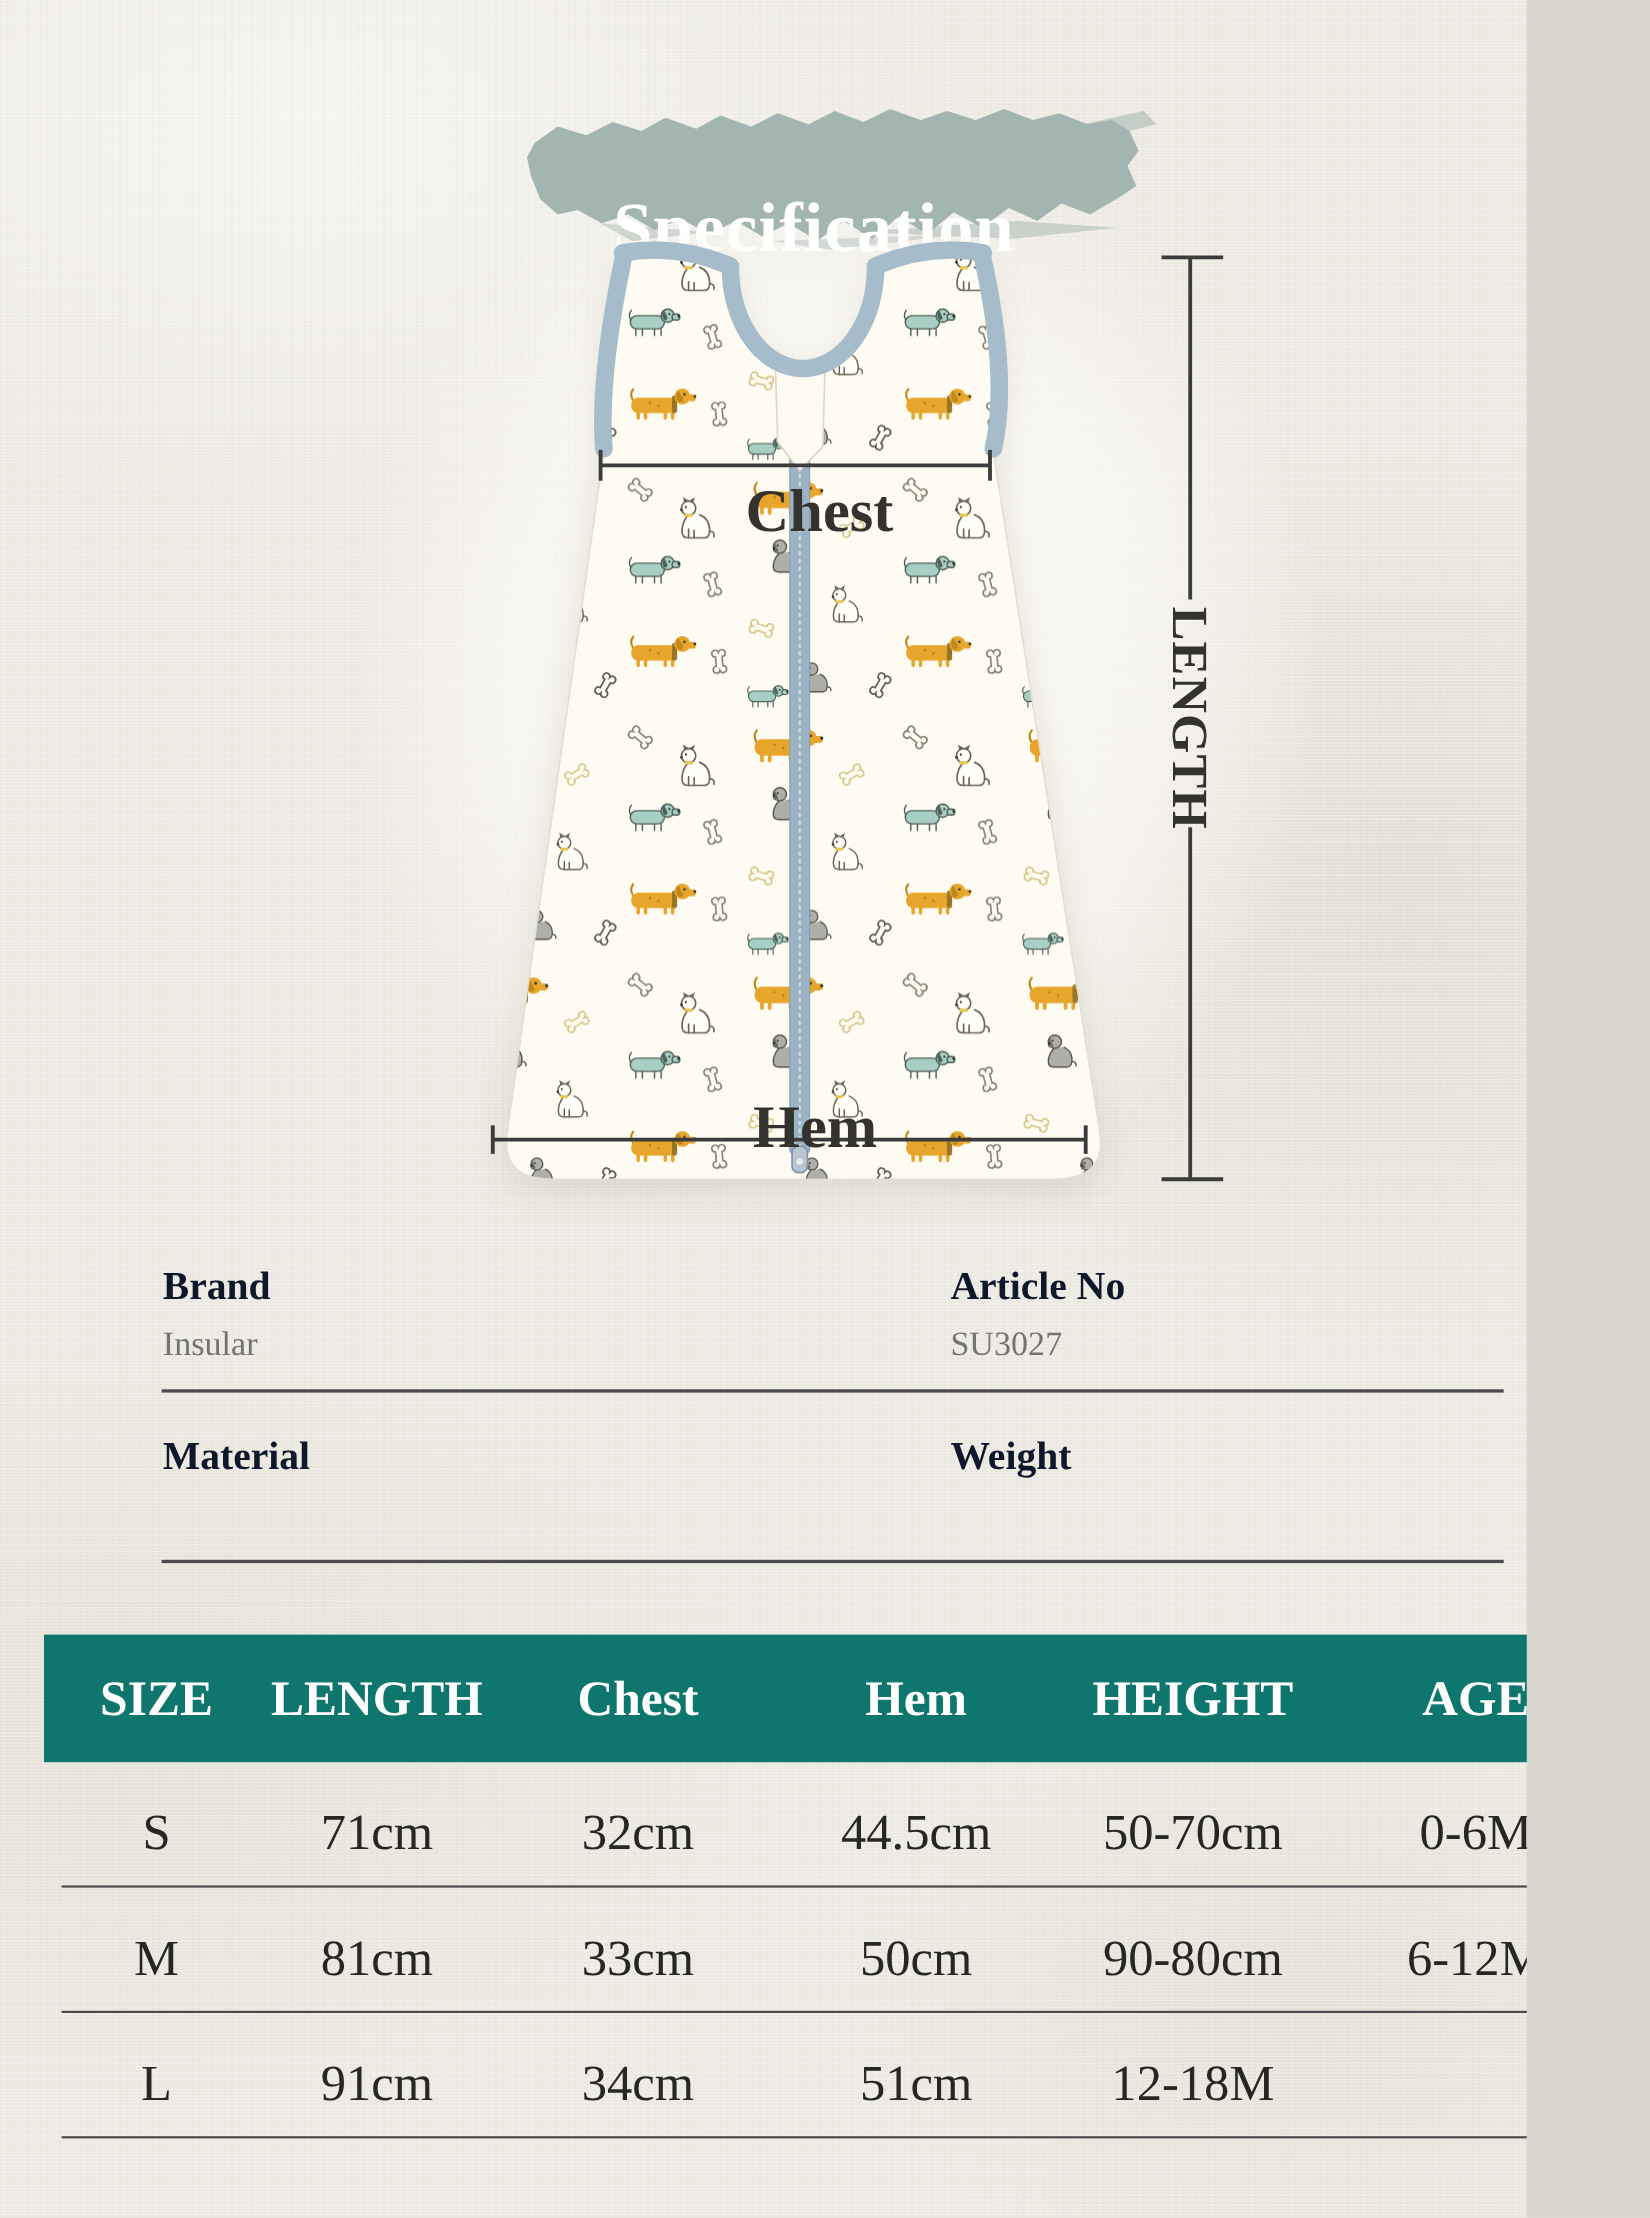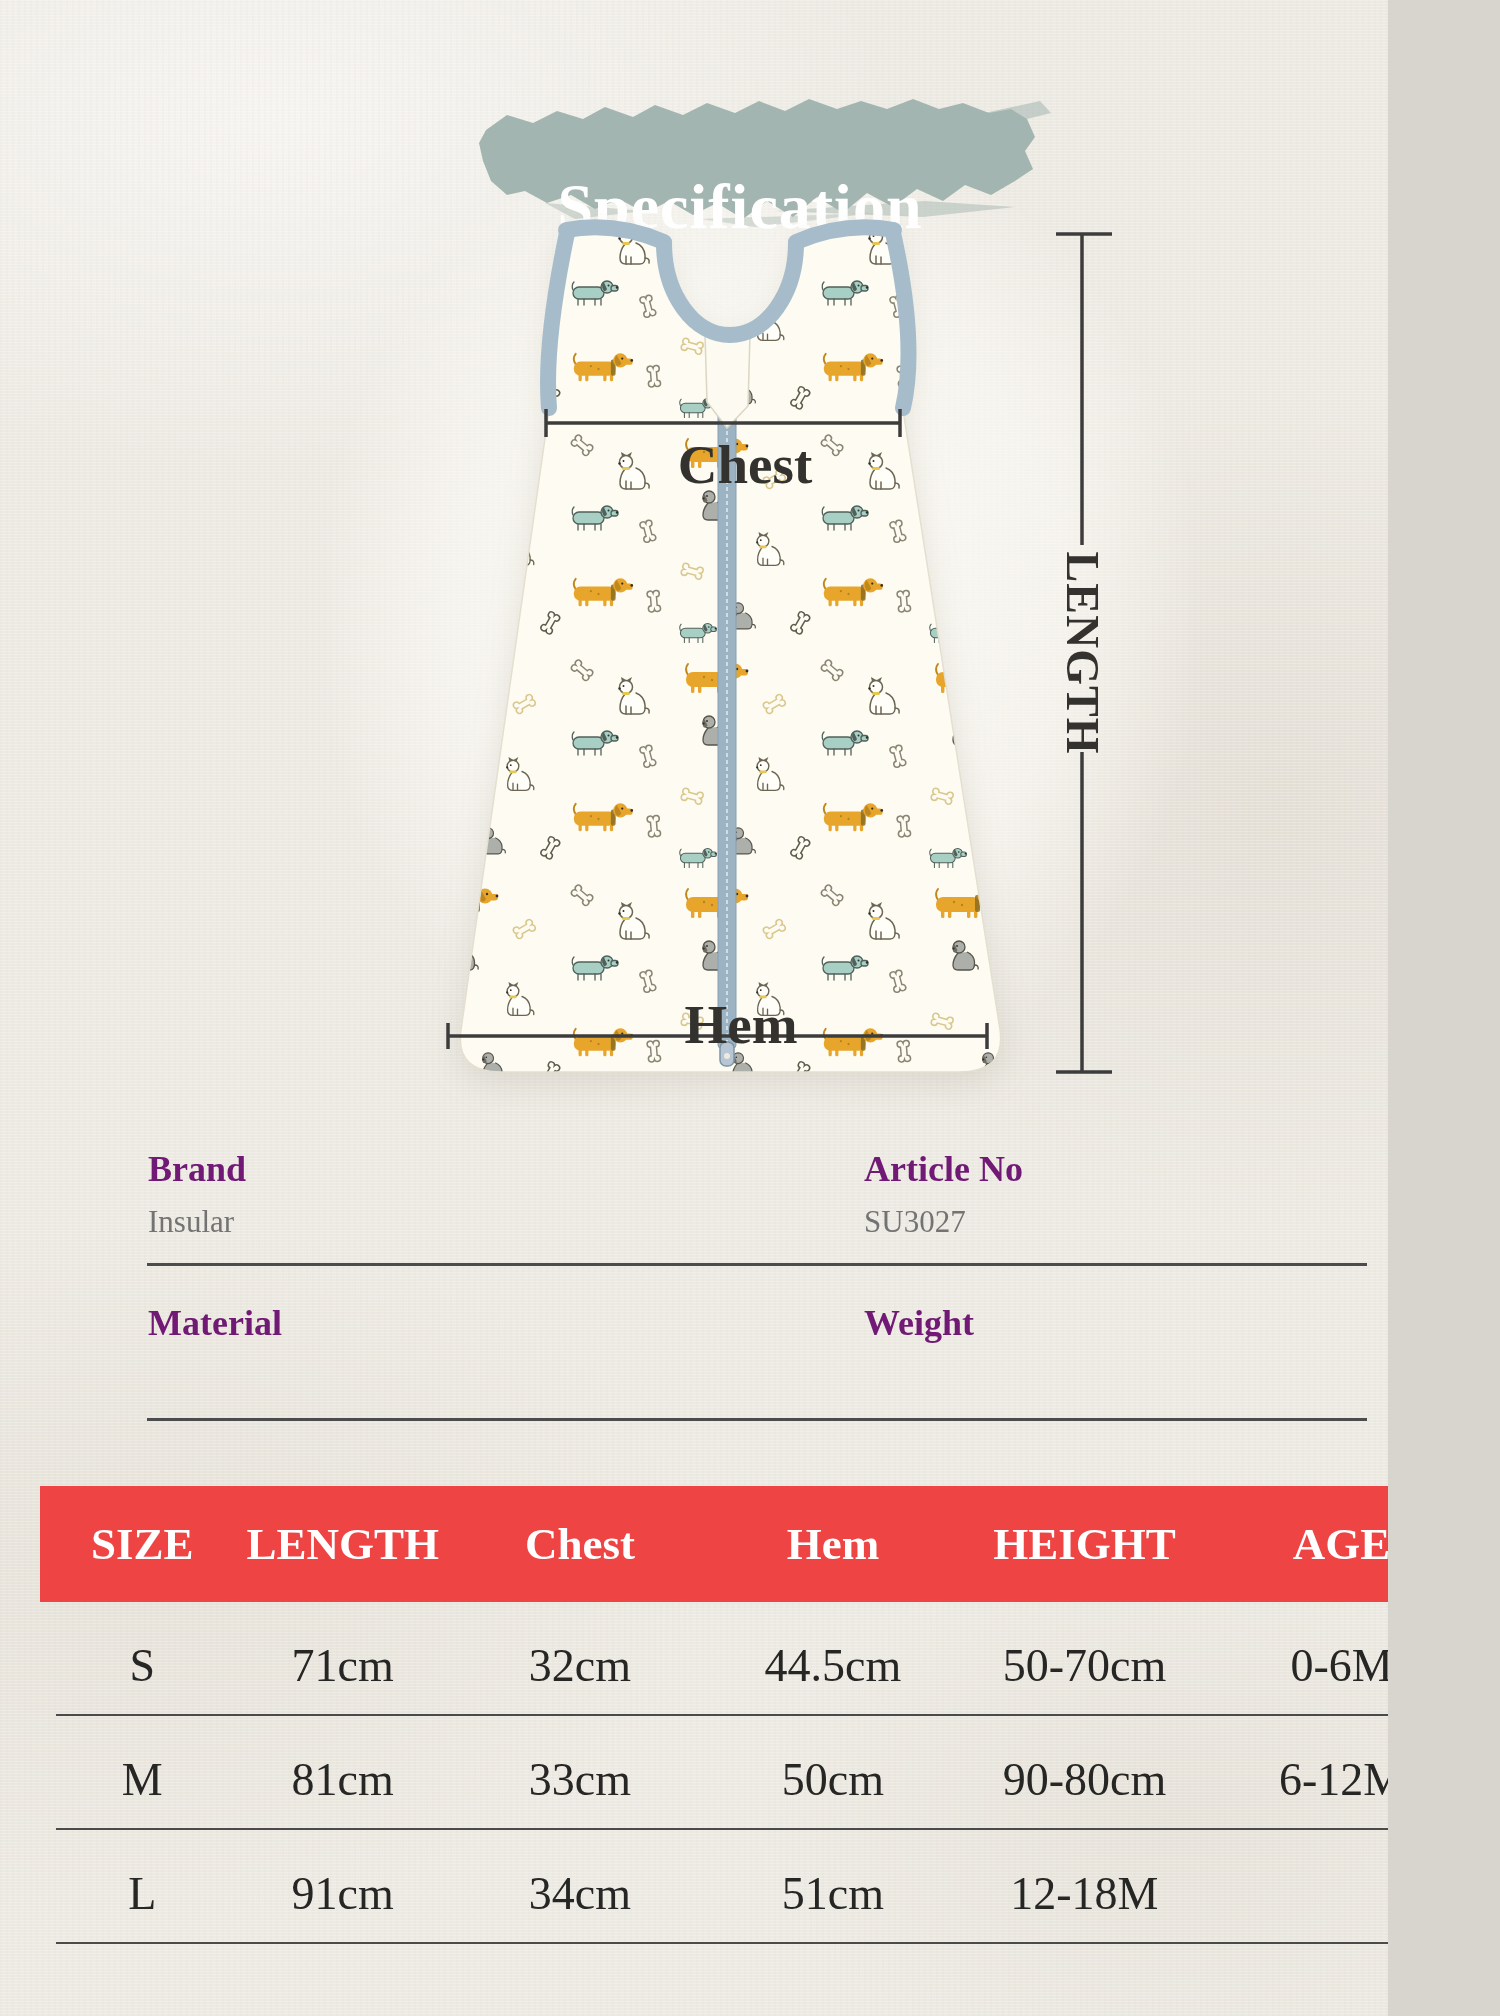--- a/index.html
+++ b/index.html
@@ -30,21 +30,21 @@
   .garment-svg{position:absolute;left:380px;top:150px;width:760px;height:970px;}
   .garment-body{filter:drop-shadow(0 10px 16px rgba(120,110,90,.16));}
   .measure-label{
     position:absolute;transform:translate(-50%,-50%);
     color:#33322e;font-weight:600;white-space:nowrap;
   }
   .measure-label.chest{left:745px;top:464px;font-size:55px;}
   .measure-label.hem{left:741px;top:1024px;font-size:55px;}
   .measure-label.length{left:1082px;top:653px;font-size:46px;letter-spacing:1px;transform:translate(-50%,-50%) rotate(90deg);}
   .info-row{position:absolute;left:148px;width:1220px;display:grid;grid-template-columns:716px auto;}
-  .info-label{font-size:36px;font-weight:700;color:#701a75;}
+  .info-label{font-size:36px;font-weight:700;color:#0f172a;}
   .info-value{font-size:31px;font-weight:400;color:#737373;}
   .row-labels-1{top:1148px;}
   .row-values-1{top:1204px;}
   .row-labels-2{top:1302px;}
   .row-values-2{top:1362px;}
   .info-rule{position:absolute;left:147px;width:1220px;height:3px;background:#4c4c4c;}
   .rule-1{top:1263px;}
   .rule-2{top:1418px;}
   .size-table{position:absolute;left:40px;top:1486px;width:1421px;font-size:46px;}
   .tgrid{display:grid;grid-template-columns:14.4% 13.8% 19.6% 16% 19.4% 16.8%;align-items:center;}
@@ -184,21 +184,21 @@
     <div class="info-value">SU3027</div>
   </div>
   <div class="info-rule rule-1" style="background-color: rgb(76, 76, 76);"></div>
   <div class="info-row row-labels-2">
     <div class="info-label">Material</div>
     <div class="info-label">Weight</div>
   </div>
   <div class="info-rule rule-2" style="background-color: rgb(76, 76, 76);"></div>
 
   <div class="size-table">
-    <div class="tgrid thead" style="background-color: #ef4444;">
+    <div class="tgrid thead" style="background-color: #0f766e;">
       <div class="th">SIZE</div>
       <div class="th">LENGTH</div>
       <div class="th">Chest</div>
       <div class="th">Hem</div>
       <div class="th">HEIGHT</div>
       <div class="th">AGE</div>
     </div>
     <div class="tgrid trow">
       <div class="td">S</div>
       <div class="td">71cm</div>

